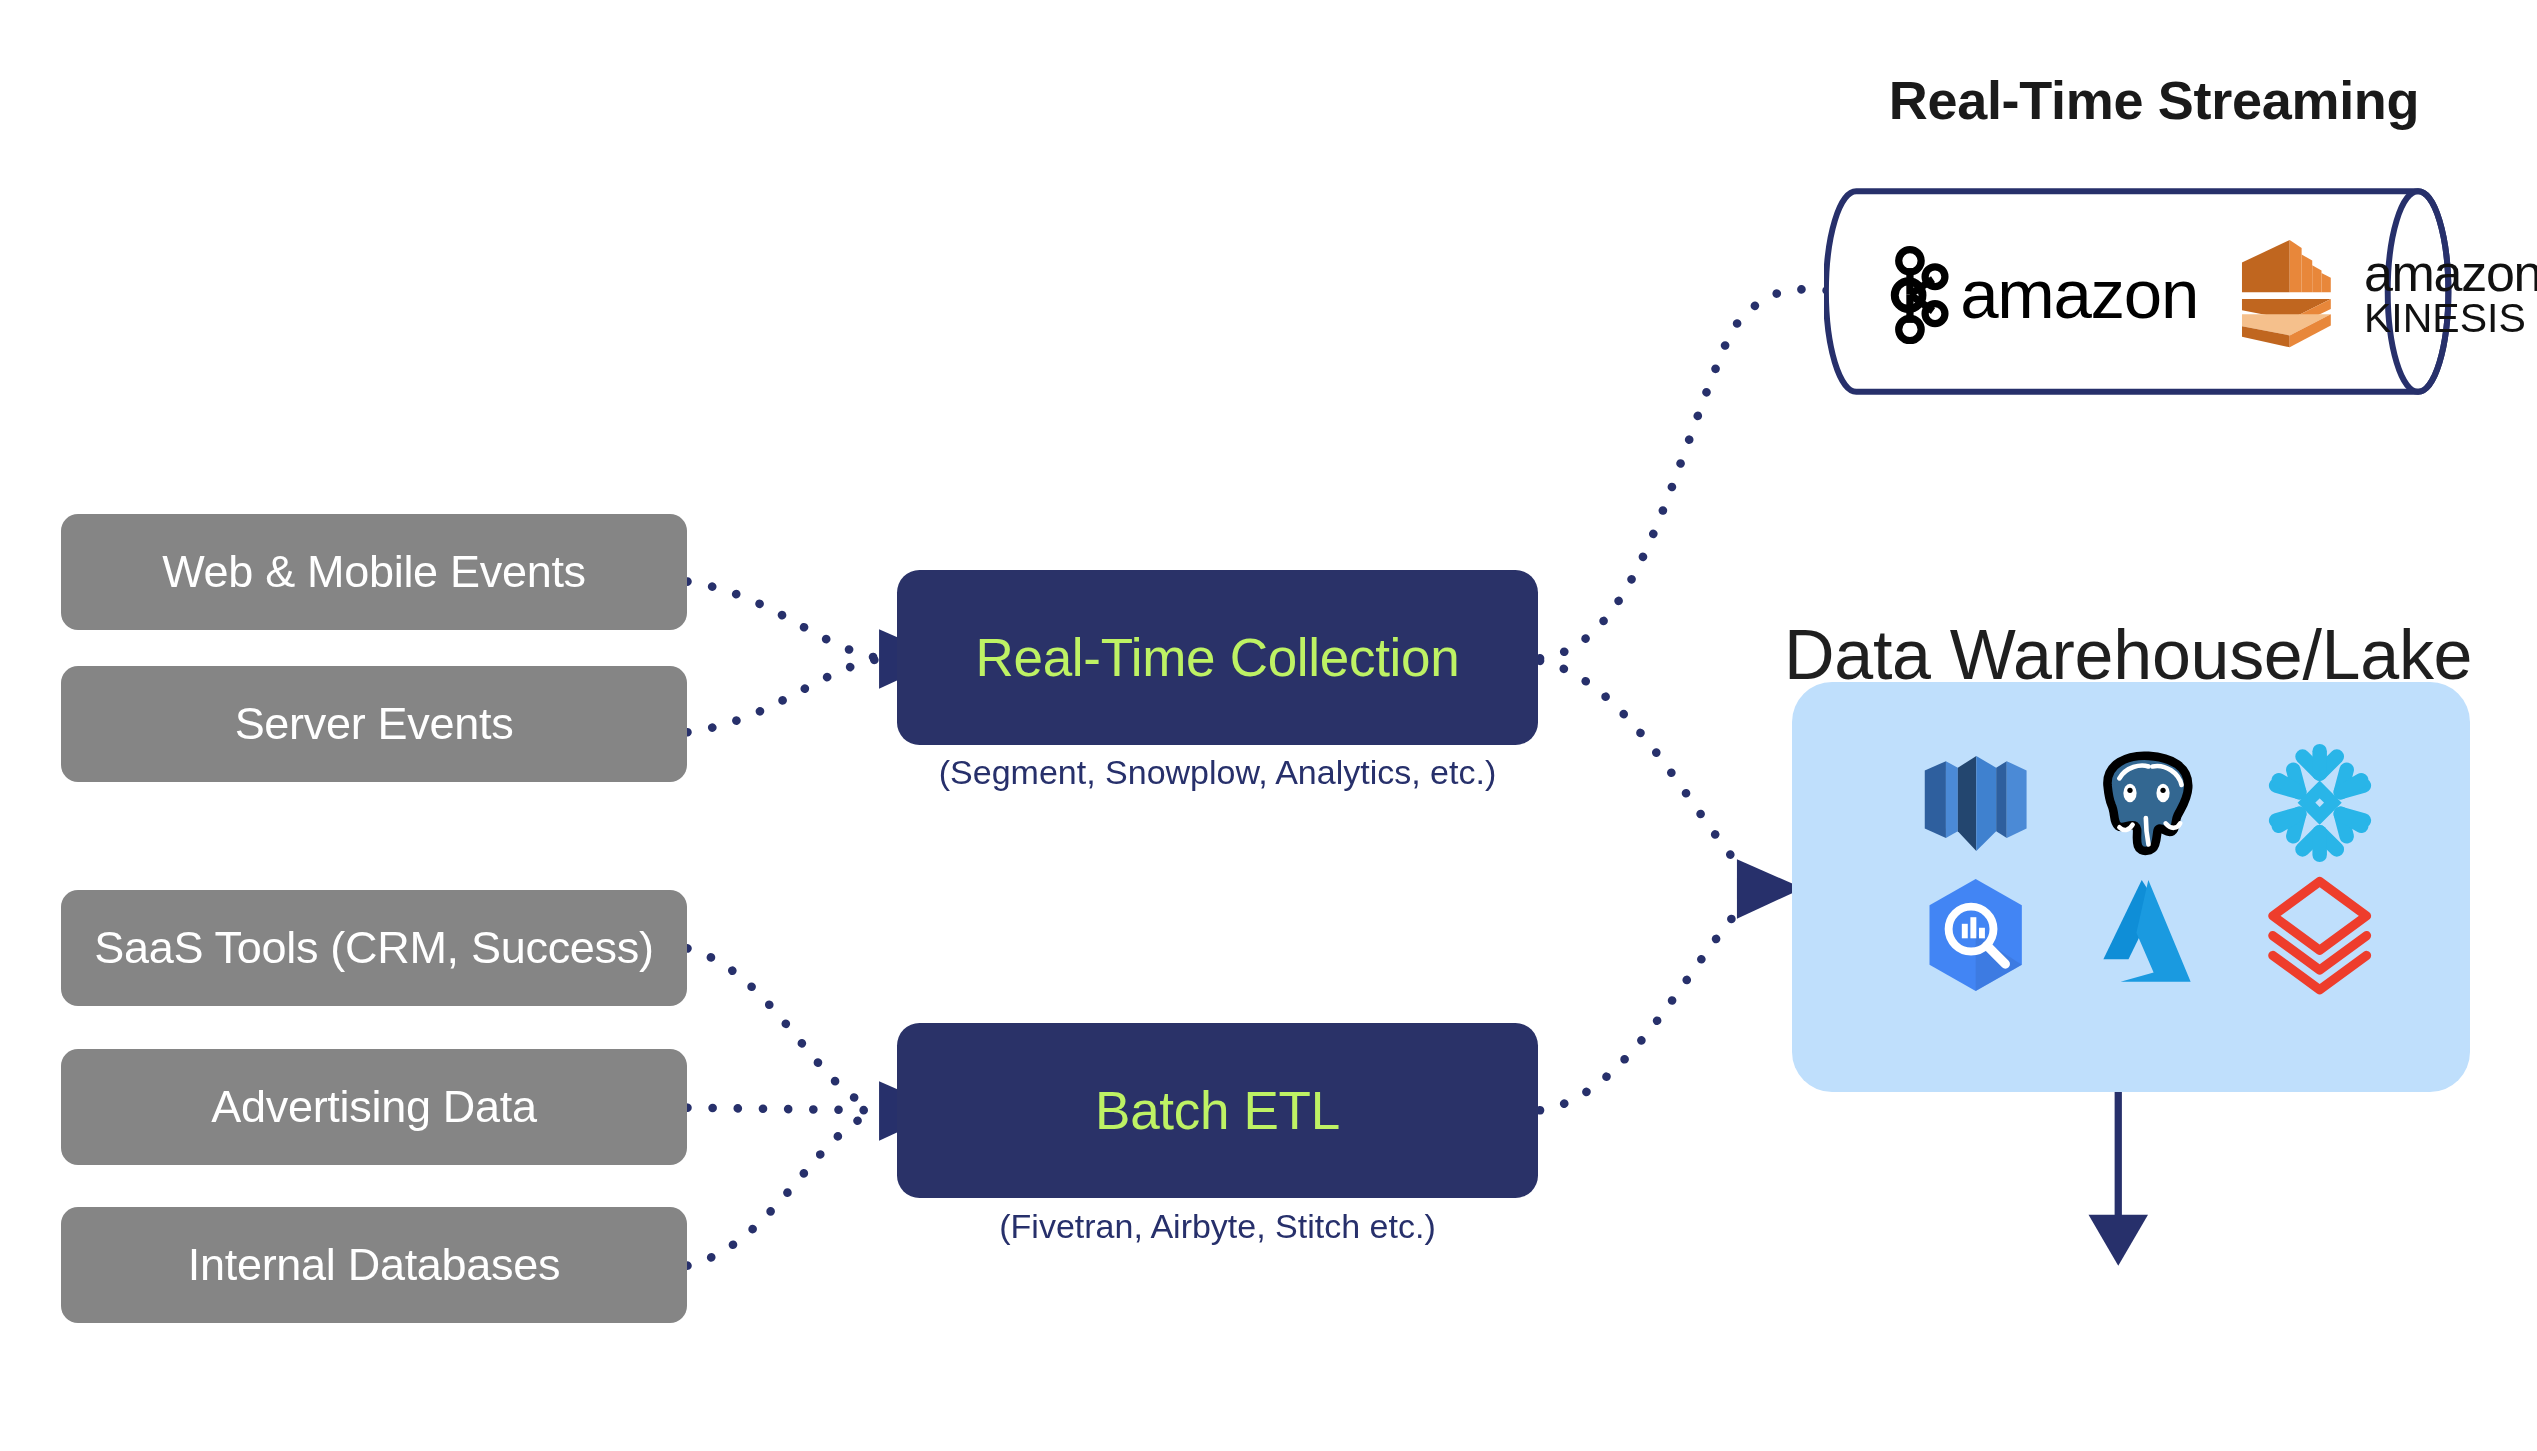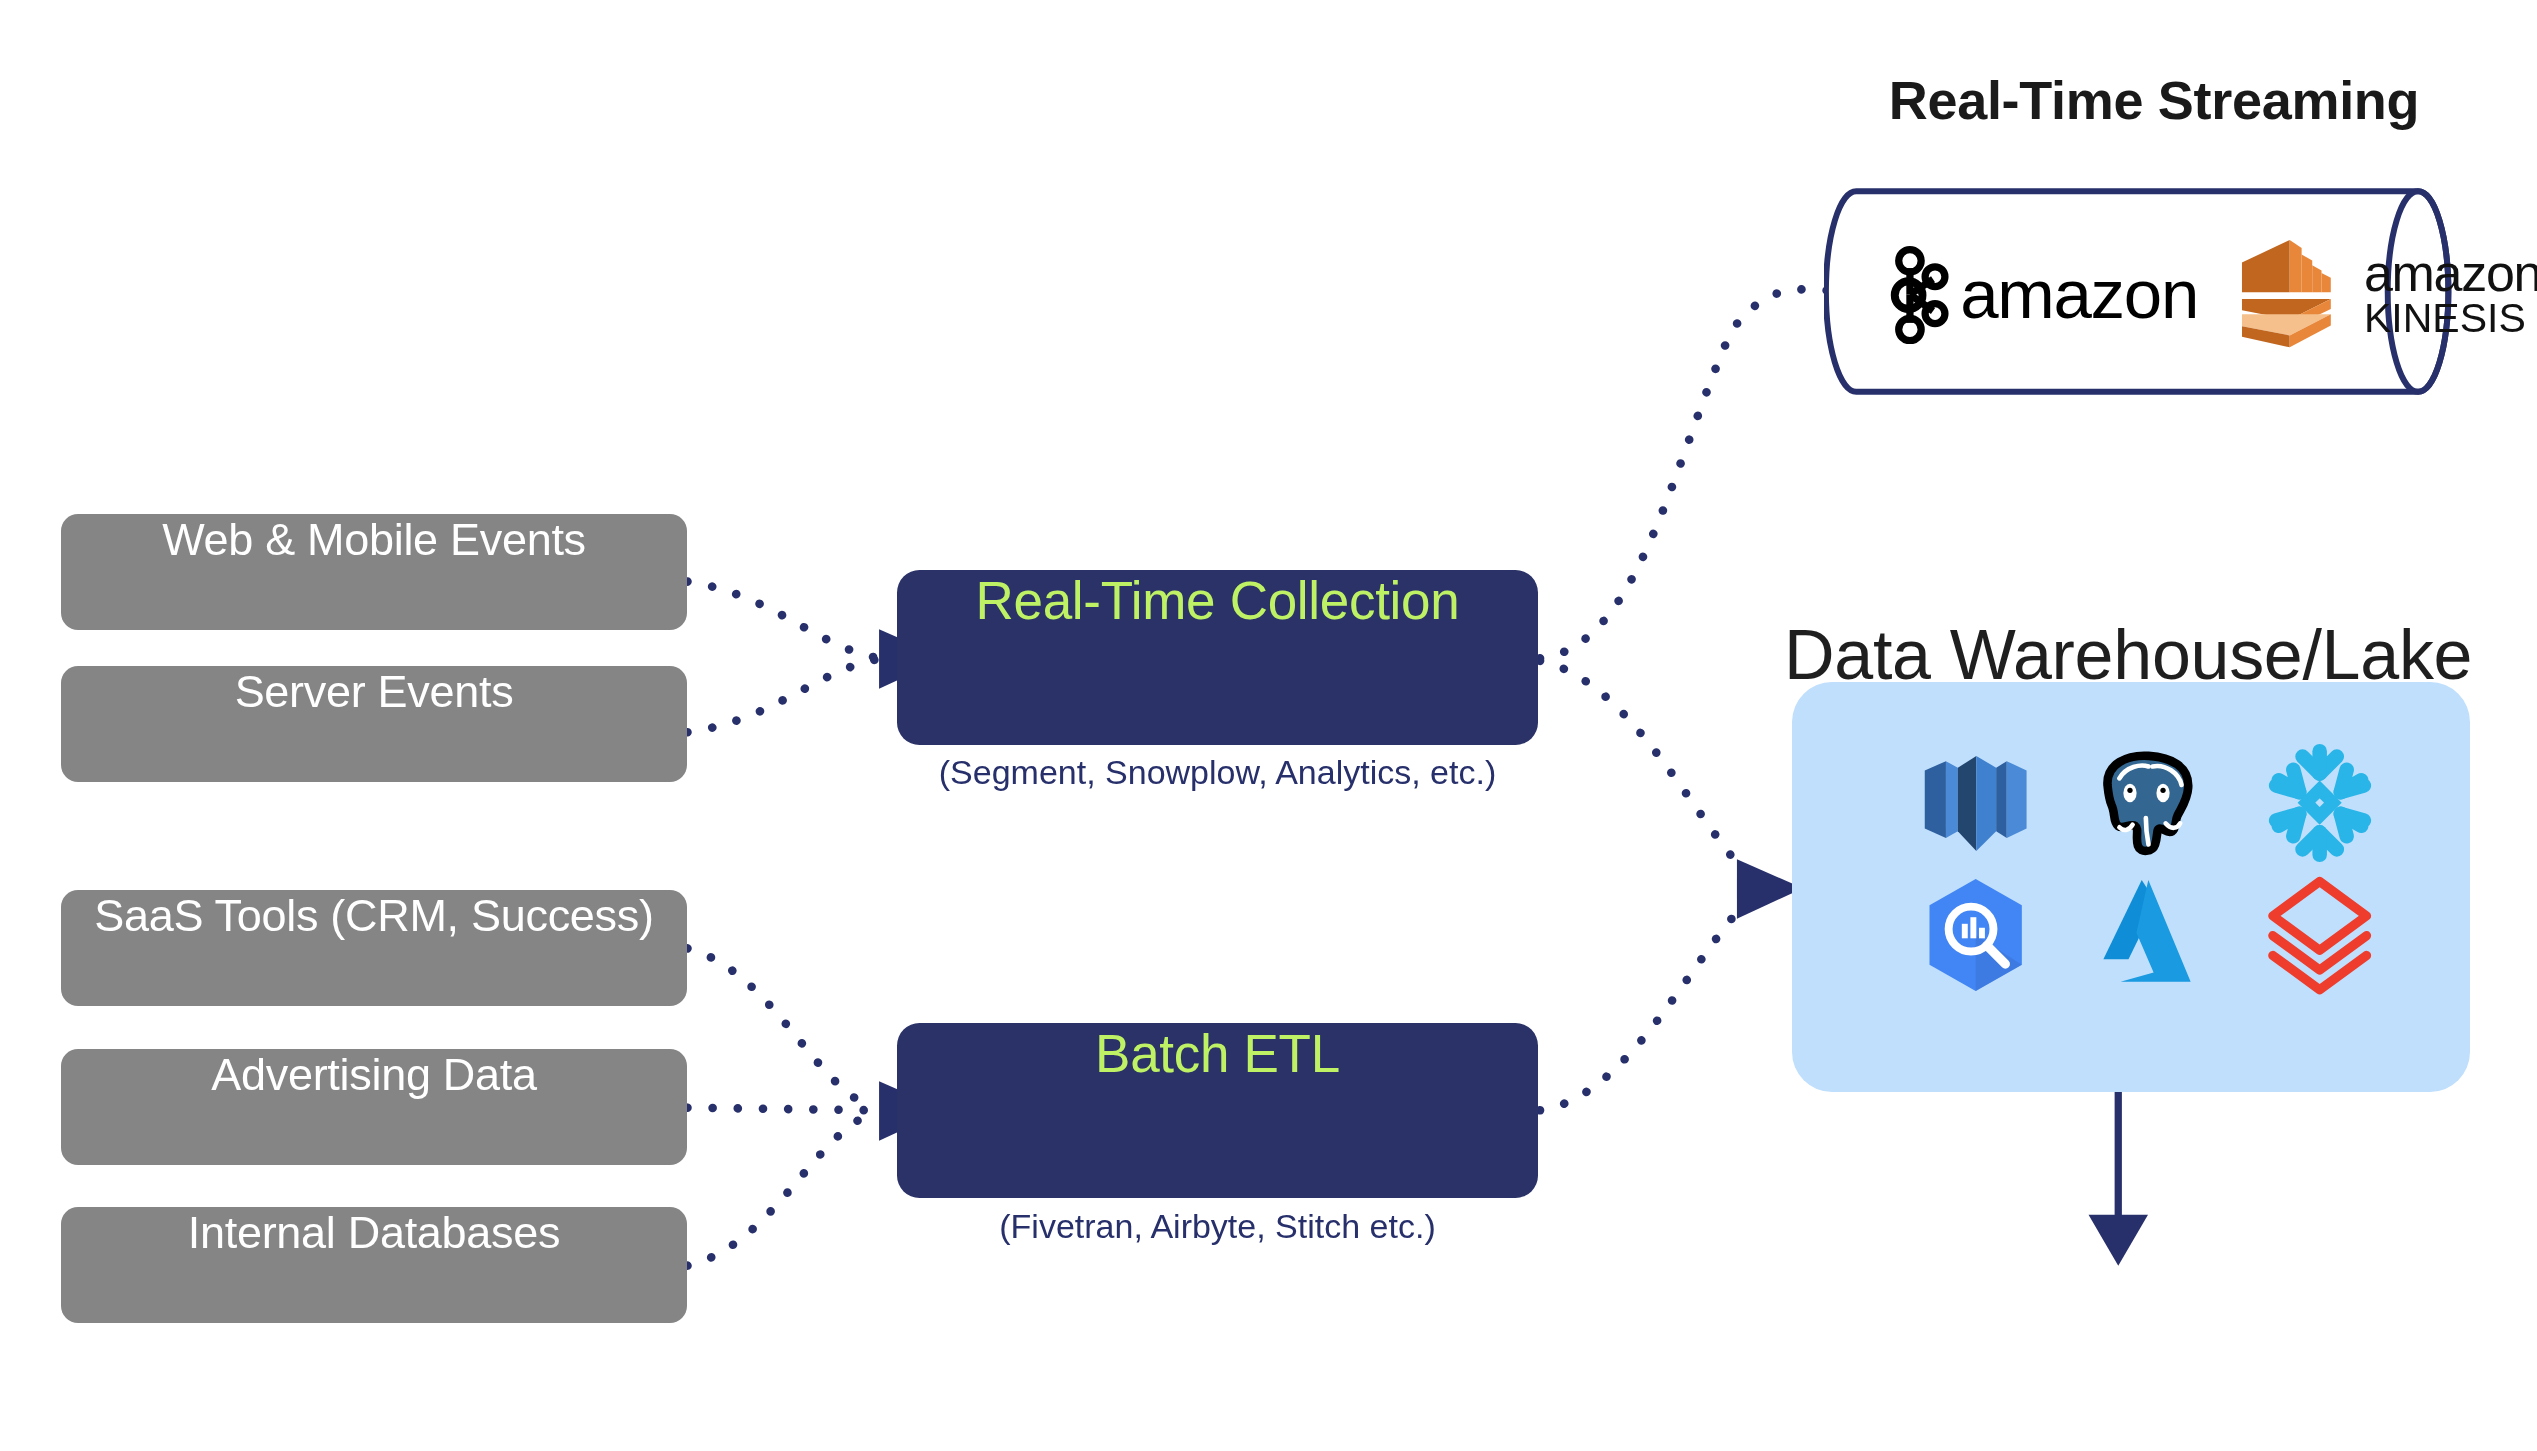--- a/index.html
+++ b/index.html
@@ -44,21 +44,21 @@
     stroke-width: 11;
   }
   .arrowfill { fill: #27306b; }
 
   
   .node {
     position: absolute;
     z-index: 3;
     box-sizing: border-box;
     display: flex;
-    align-items: flex-start;
+    align-items: center;
     justify-content: center;
     text-align: center;
   }
   .src-box {
     background: #858585;
     border-radius: 17px;
     color: #ffffff;
     font-size: 45px;
     letter-spacing: -0.3px;
     padding: 0 9.3px;

